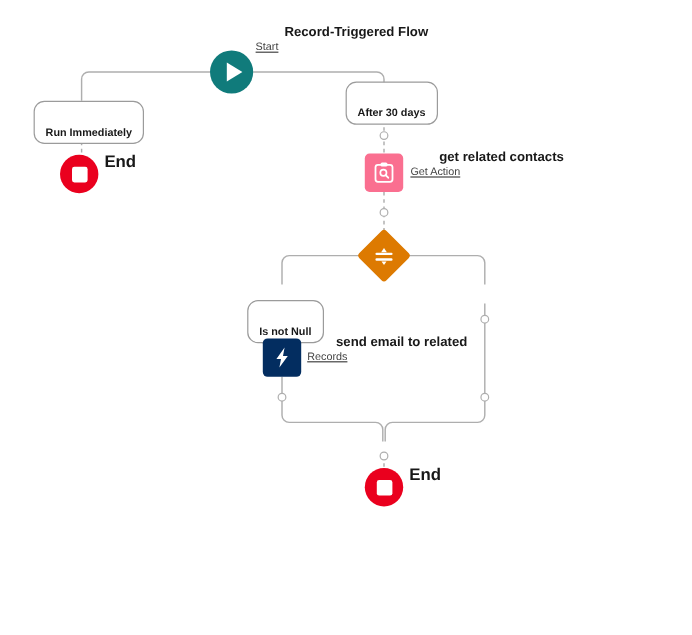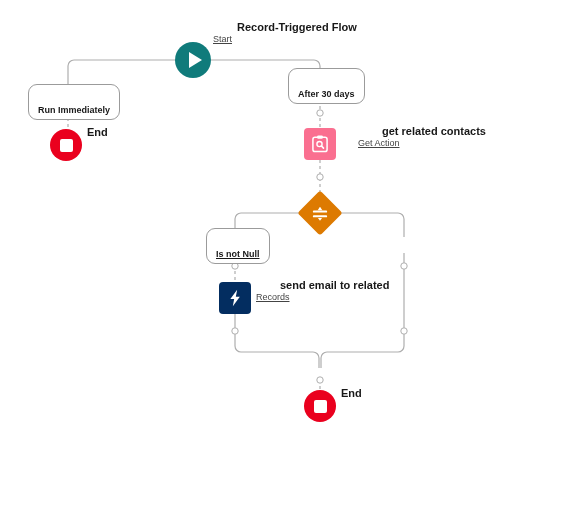--- a/index.html
+++ b/index.html
@@ -121,21 +121,21 @@
   }
   .label-sub {
     font-size: 9px;
     font-weight: normal;
     color: #444444;
     line-height: 12px;
     text-decoration: underline;
   }
   .label-solo {
     position: absolute;
-    font-size: 11px;
+    font-size: 14px;
     font-weight: bold;
     color: #181818;
     white-space: nowrap;
   }
 </style>
 </head>
 <body>
 
 <div id="canvas">
 
@@ -194,39 +194,39 @@
   <div class="pill" style="left:288px; top:68px;text-align:right;">After 30 days</div>
 
   <div class="node square-node get-records-node" style="left:304px; top:128px;">
     <svg width="20" height="20" viewBox="0 0 24 24">
       <rect x="3.5" y="4" width="17" height="17" rx="2.5" fill="none" stroke="#ffffff" stroke-width="1.8"></rect>
       <rect x="8.5" y="1.8" width="7" height="4" rx="1.6" fill="#ffffff"></rect>
       <circle cx="11.4" cy="12" r="3.1" fill="none" stroke="#ffffff" stroke-width="1.7"></circle>
       <line x1="13.7" y1="14.3" x2="16.2" y2="16.9" stroke="#ffffff" stroke-width="1.9" stroke-linecap="round"></line>
     </svg>
   </div>
-  <div class="label-block" style="left:342px; top:125px;margin-left:16px;">
+  <div class="label-block" style="left:342px; top:125px;">
     <div class="label-title">get related contacts</div>
     <div class="label-sub">Get Action</div>
   </div>
 
   <div class="node" style="left:304px; top:197px;">
     <div class="diamond-node">
       <span class="diamond-inner">
         <svg width="19" height="19" viewBox="0 0 24 24">
           <rect x="3" y="8" width="18" height="2.6" rx="1.2" fill="#ffffff"></rect>
           <rect x="3" y="14" width="18" height="2.6" rx="1.2" fill="#ffffff"></rect>
           <polygon points="12,3.2 15,7.6 9,7.6" fill="#ffffff"></polygon>
           <polygon points="12,21 9.4,17.4 14.6,17.4" fill="#ffffff"></polygon>
         </svg>
       </span>
     </div>
   </div>
 
-  <div class="pill" style="left:206px; top:228px;text-decoration:underline;">Is not Null</div>
+  <div class="pill" style="left:206px; top:250px;">Is not Null</div>
 
   <div class="node square-node action-node" style="left:219px; top:282px;">
     <svg width="20" height="20" viewBox="0 0 24 24">
       <polygon points="14.6,2 6.4,13.3 11,13.3 9.4,22 17.8,10.4 13,10.4" fill="#ffffff"></polygon>
     </svg>
   </div>
   <div class="label-block" style="left:256px; top:279px;">
     <div class="label-title">send email to related</div>
     <div class="label-sub">Records</div>
   </div>

